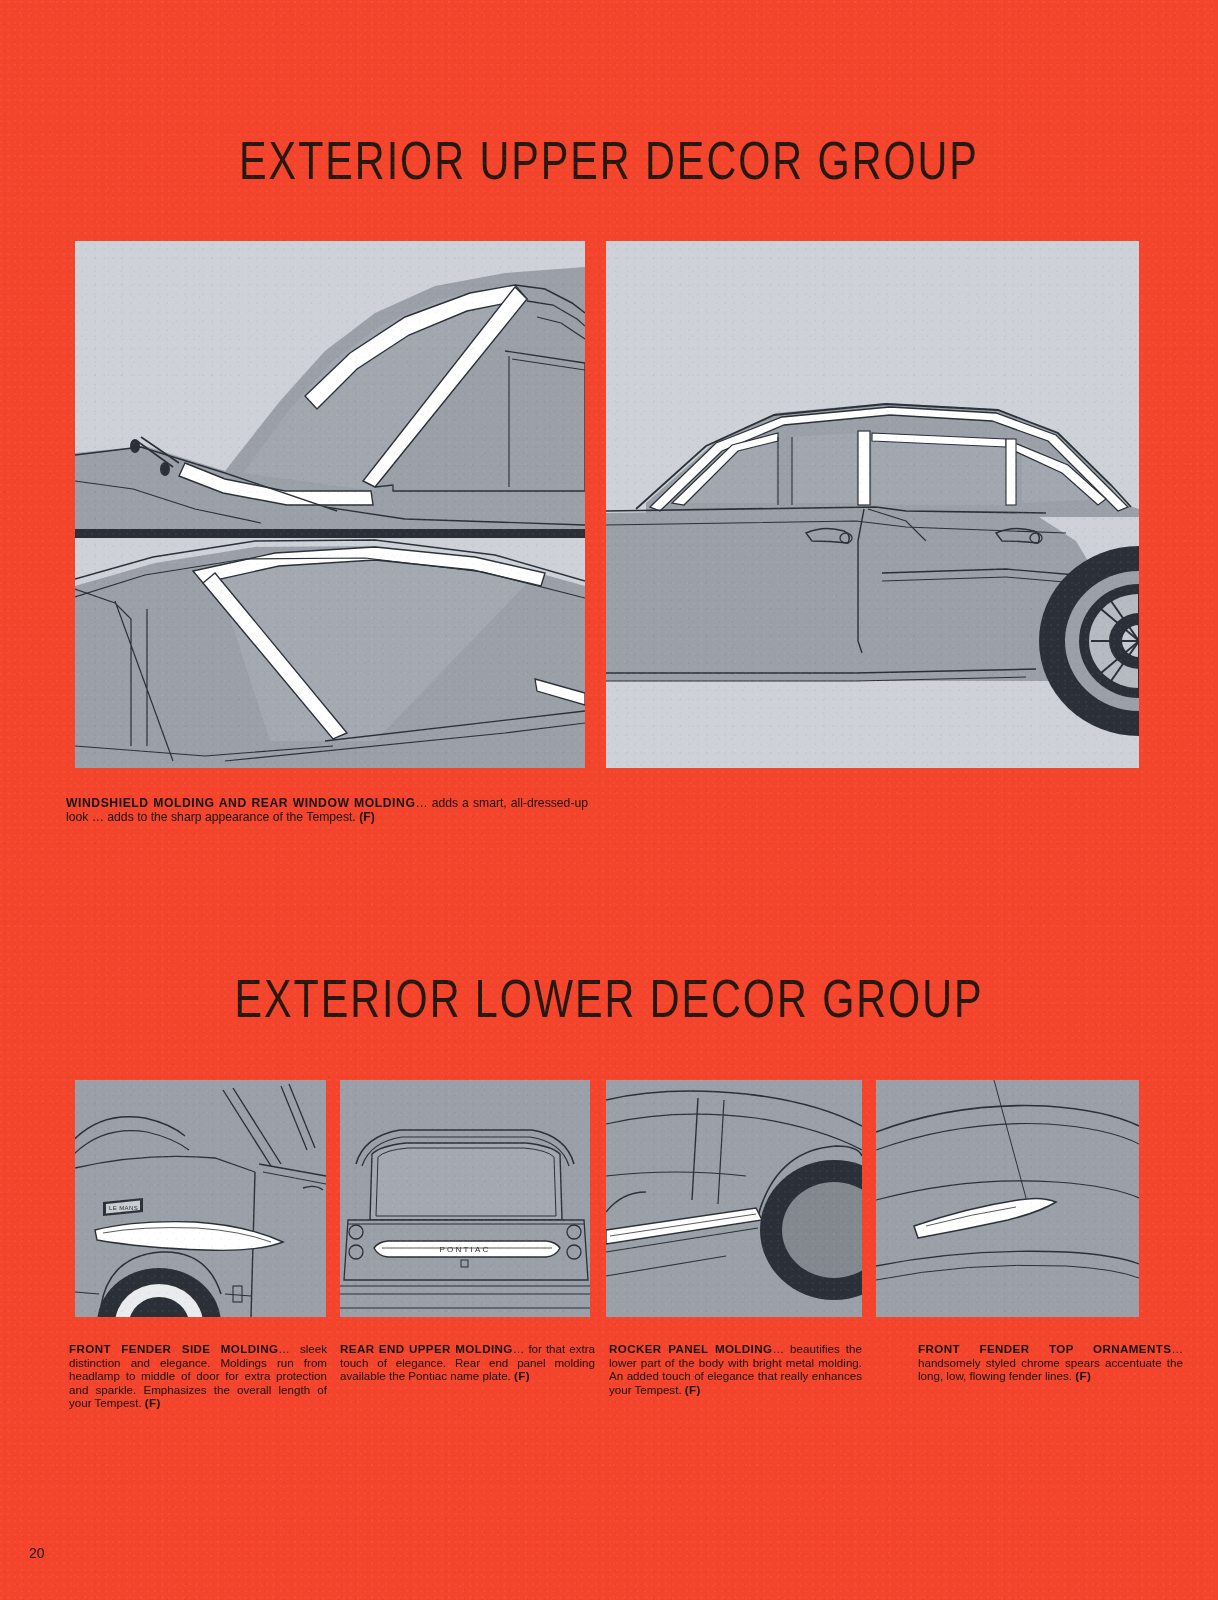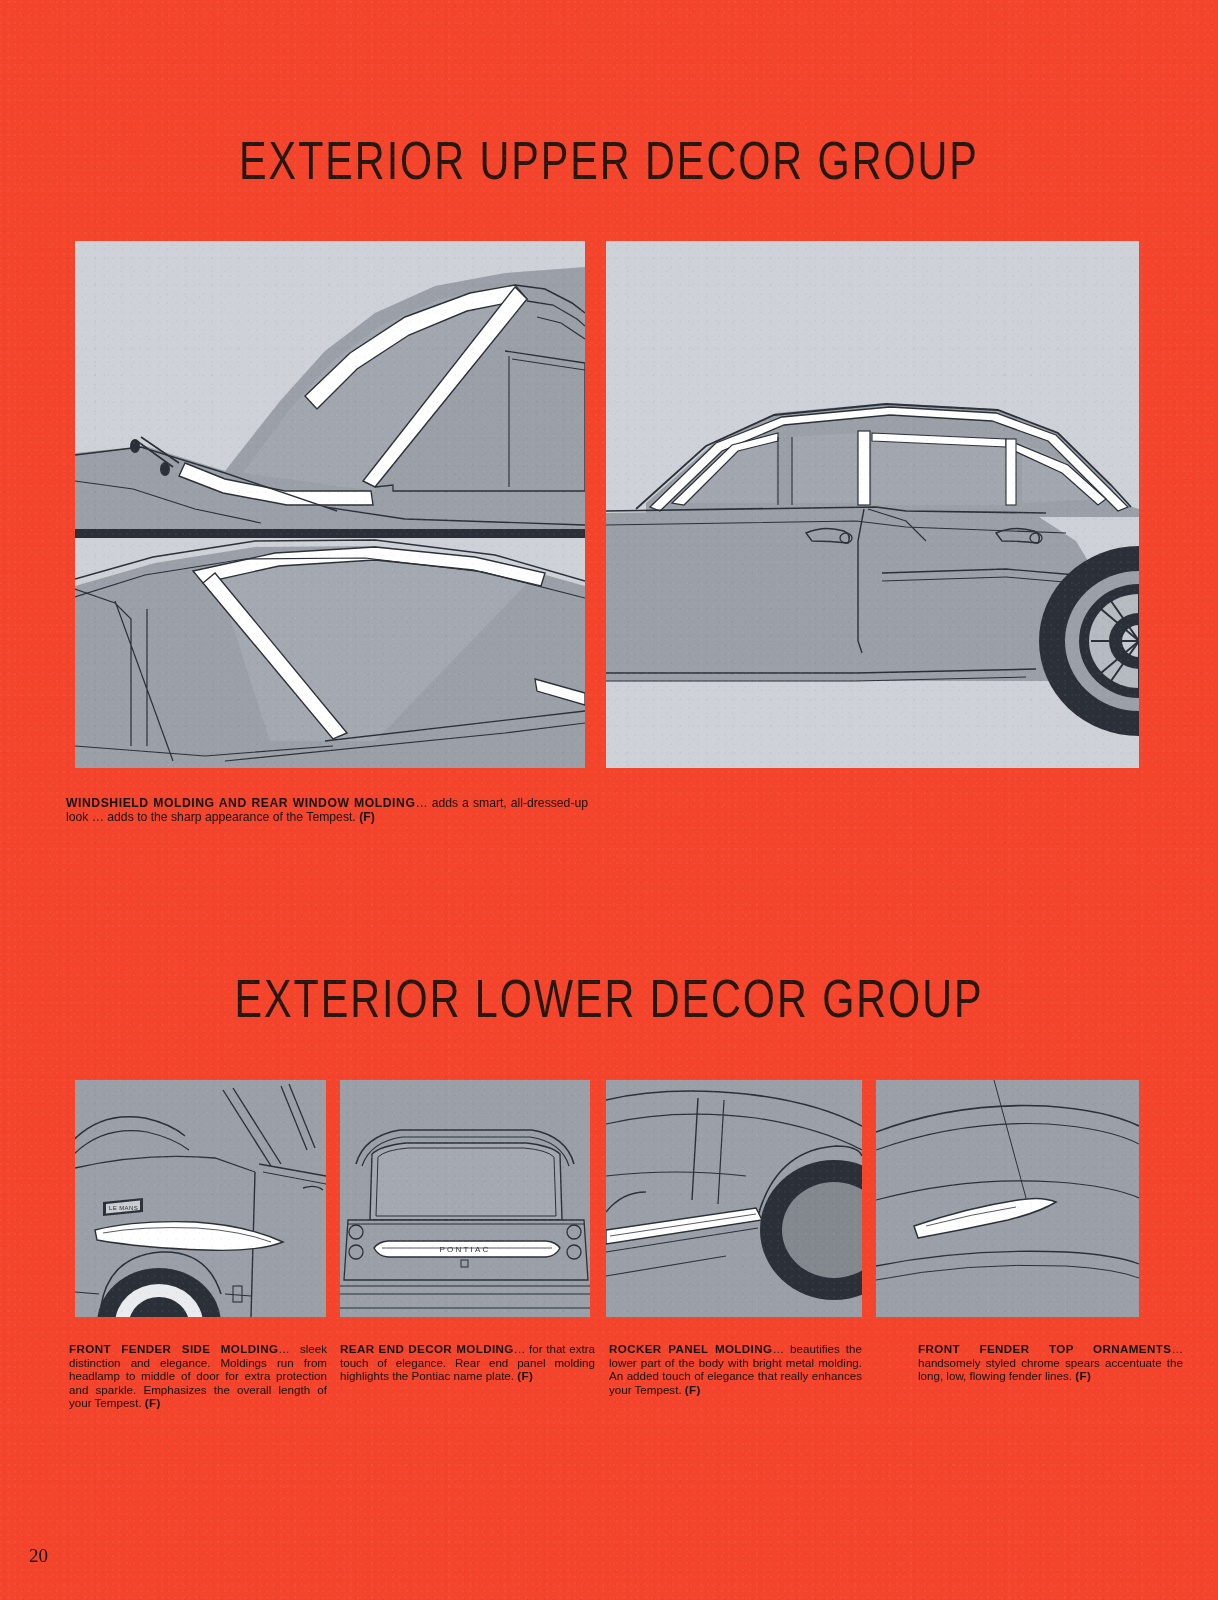--- a/index.html
+++ b/index.html
@@ -76,22 +76,22 @@
   }
   .caption-sm b{font-weight:bold;letter-spacing:.4px;}
   #cap-fender{left:69px;top:1342px;width:258px;}
   #cap-rearend{left:340px;top:1342px;width:255px;}
   #cap-rocker{left:609px;top:1342px;width:253px;}
   #cap-ornament{left:874px;top:1342px;width:265px;margin-left:44px;}
 
   
   #page-number{
     position:absolute;left:29px;top:1545px;
-    font-size:19px;color:#1a1410;
-    font-family:Liberation Serif, serif;
+    font-size:14px;color:#1a1410;
+    font-family:Liberation Sans, sans-serif;
   }
 </style>
 </head>
 <body>
 
 <div class="page">
 
   <div class="section-title" id="title-upper">EXTERIOR UPPER DECOR GROUP</div>
 
   <div class="panel" id="panel-windshield">
@@ -338,21 +338,21 @@
 
       <path d="M118 0 L150 118" fill="none" stroke="#2b3038" stroke-width="1"></path>
     </svg>
   </div>
 
   <div class="caption-sm" id="cap-fender">
     <b>FRONT FENDER SIDE MOLDING</b><span>… sleek distinction and elegance. Moldings run from headlamp to middle of door for extra protection and sparkle. Emphasizes the overall length of your Tempest.</span> <b>(F)</b>
   </div>
 
   <div class="caption-sm" id="cap-rearend">
-    <b>REAR END DECOR MOLDING</b><span>… for that extra touch of elegance. Rear end panel molding highlights the Pontiac name plate.</span> <b>(F)</b>
+    <b>REAR END UPPER MOLDING</b><span>… for that extra touch of elegance. Rear end panel molding available the Pontiac name plate.</span> <b>(F)</b>
   </div>
 
   <div class="caption-sm" id="cap-rocker">
     <b>ROCKER PANEL MOLDING</b><span>… beautifies the lower part of the body with bright metal molding. An added touch of elegance that really enhances your Tempest.</span> <b>(F)</b>
   </div>
 
   <div class="caption-sm" id="cap-ornament">
     <b>FRONT FENDER TOP ORNAMENTS</b><span>… handsomely styled chrome spears accentuate the long, low, flowing fender lines.</span> <b>(F)</b>
   </div>
 

